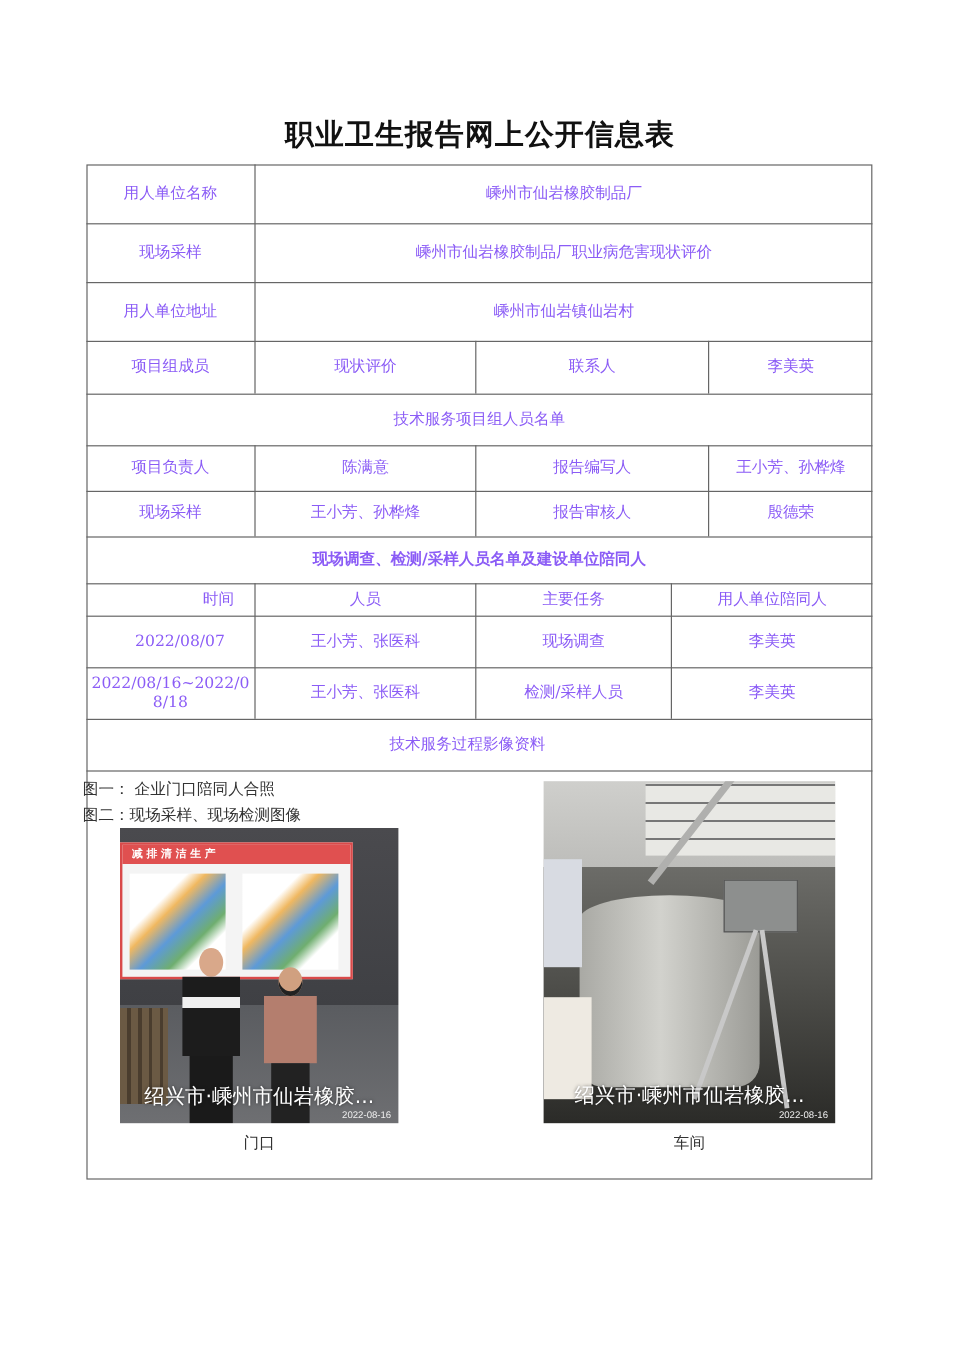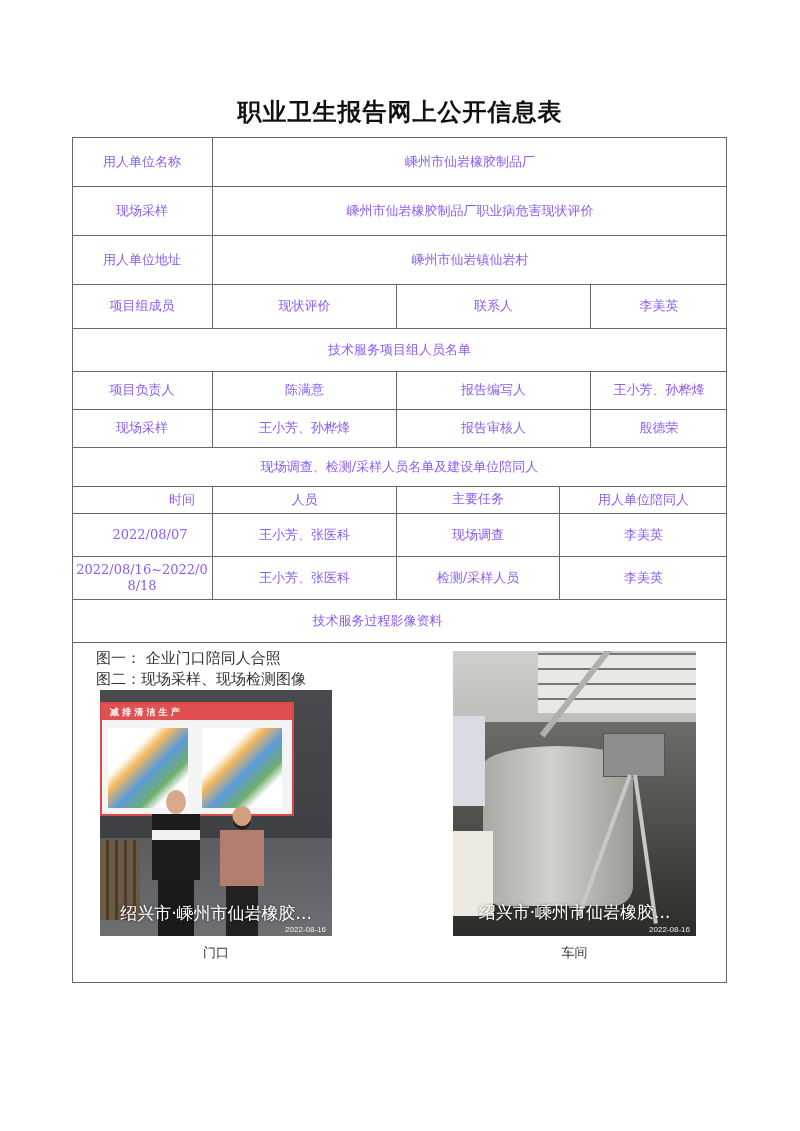--- a/index.html
+++ b/index.html
@@ -2,21 +2,21 @@
 <html><head>
 <meta charset="utf-8">
 <style>
   html,body{margin:0;padding:0;background:#fff;}
   body{width:800px;height:1131px;position:relative;overflow:hidden;font-family:"DejaVu Serif","Liberation Serif",serif;color:#333;}
   .title{position:absolute;left:0;top:96px;width:800px;text-align:center;font-family:"DejaVu Sans","Liberation Sans",sans-serif;font-weight:bold;font-size:24px;color:#111;letter-spacing:1px;}
   .frame{position:absolute;left:72px;top:137px;width:655px;height:846px;border:1px solid #666;box-sizing:border-box;}
   .hl{position:absolute;height:1px;background:#666;}
   .vl{position:absolute;width:1px;background:#666;}
   .cell{position:absolute;display:flex;align-items:center;justify-content:center;text-align:center;font-size:13px;color:#8b5cf6;line-height:16px;}
-  .note{position:absolute;left:96px;font-size:15px;color:#333;}
+  .note{position:absolute;left:69px;font-size:13px;color:#333;}
   .photo{position:absolute;overflow:hidden;}
   .wm{position:absolute;left:0;width:100%;text-align:center;color:#fff;font-family:"DejaVu Sans","Liberation Sans",sans-serif;font-size:17px;text-shadow:0 0 3px rgba(0,0,0,.6);white-space:nowrap;}
   .wmdate{position:absolute;right:6px;bottom:2px;color:#eee;font-family:"Liberation Sans",sans-serif;font-size:8px;}
   .cap{position:absolute;font-size:13px;color:#333;text-align:center;}
 </style>
 </head>
 <body>
 
 <div class="title">职业卫生报告网上公开信息表</div>
 
@@ -59,37 +59,37 @@
 <div class="cell" style="left:72px;top:328px;width:655px;height:43px;">技术服务项目组人员名单</div>
 <div class="cell" style="left:72px;top:371px;width:140px;height:38px;">项目负责人</div>
 <div class="cell" style="left:213px;top:371px;width:183px;height:38px;">陈满意</div>
 <div class="cell" style="left:397px;top:371px;width:193px;height:38px;">报告编写人</div>
 <div class="cell" style="left:591px;top:371px;width:136px;height:38px;">王小芳、孙桦烽</div>
 <div class="cell" style="left:72px;top:409px;width:140px;height:38px;">现场采样</div>
 <div class="cell" style="left:213px;top:409px;width:183px;height:38px;">王小芳、孙桦烽</div>
 <div class="cell" style="left:397px;top:409px;width:193px;height:38px;">报告审核人</div>
 <div class="cell" style="left:591px;top:409px;width:136px;height:38px;">殷德荣</div>
 
-<div class="cell" style="left:72px;top:447px;width:655px;height:39px;">现场调查、检测/采样人员名单及建设单位陪同人</div>
+<div class="cell" style="left:72px;top:447px;width:655px;height:39px;font-weight:bold;">现场调查、检测/采样人员名单及建设单位陪同人</div>
 <div class="cell" style="left:72px;top:486px;width:140px;height:27px;padding-left:40px;">时间</div>
 <div class="cell" style="left:213px;top:486px;width:183px;height:27px;">人员</div>
 <div class="cell" style="left:397px;top:486px;width:162px;height:27px;font-family:Liberation Mono, monospace;">主要任务</div>
 <div class="cell" style="left:560px;top:486px;width:167px;height:27px;">用人单位陪同人</div>
 
 <div class="cell" style="left:72px;top:513px;width:140px;height:43px;padding-left:8px;">2022/08/07</div>
 <div class="cell" style="left:213px;top:513px;width:183px;height:43px;">王小芳、张医科</div>
 <div class="cell" style="left:397px;top:513px;width:162px;height:43px;">现场调查</div>
 <div class="cell" style="left:560px;top:513px;width:167px;height:43px;">李美英</div>
 
 <div class="cell" style="left:76px;top:556px;width:132px;height:43px;word-break:break-all;">2022/08/16~2022/08/18</div>
 <div class="cell" style="left:213px;top:556px;width:183px;height:43px;">王小芳、张医科</div>
 <div class="cell" style="left:397px;top:556px;width:162px;height:43px;">检测/采样人员</div>
 <div class="cell" style="left:560px;top:556px;width:167px;height:43px;">李美英</div>
 
-<div class="cell" style="left:72px;top:599px;width:611px;height:43px;">技术服务过程影像资料</div>
+<div class="cell" style="left:72px;top:599px;width:611px;height:43px;padding-left:12px;">技术服务过程影像资料</div>
 <div class="note" style="top:649px;">图一：  企业门口陪同人合照</div>
 <div class="note" style="top:670px;">图二：现场采样、现场检测图像</div>
 
 <div class="photo" style="left:100px;top:690px;width:232px;height:246px;background:linear-gradient(#4a4a4e,#3f4044 60%,#5a5c60 60%,#6e6f72 100%);">
   <div style="position:absolute;left:0;top:12px;width:190px;height:110px;background:#f4f4f4;border:2px solid #d94a4a;">
     <div style="height:16px;background:#e05050;color:#fff;font-size:9px;line-height:16px;padding-left:8px;font-family:'DejaVu Sans',sans-serif;font-weight:bold;">减 排      清 洁 生 产</div>
     <div style="position:absolute;left:6px;top:24px;width:80px;height:80px;background:linear-gradient(135deg,#fff 30%,#f0b860 40%,#5d9ad8 55%,#6fae6f 70%,#fff 80%);"></div>
     <div style="position:absolute;left:100px;top:24px;width:80px;height:80px;background:linear-gradient(135deg,#fff 30%,#f0b860 40%,#5d9ad8 55%,#6fae6f 70%,#fff 80%);"></div>
   </div>
   <div style="position:absolute;left:0;top:150px;width:40px;height:80px;background:repeating-linear-gradient(90deg,#6b5a44 0 6px,#4a3d2e 6px 9px);"></div>

